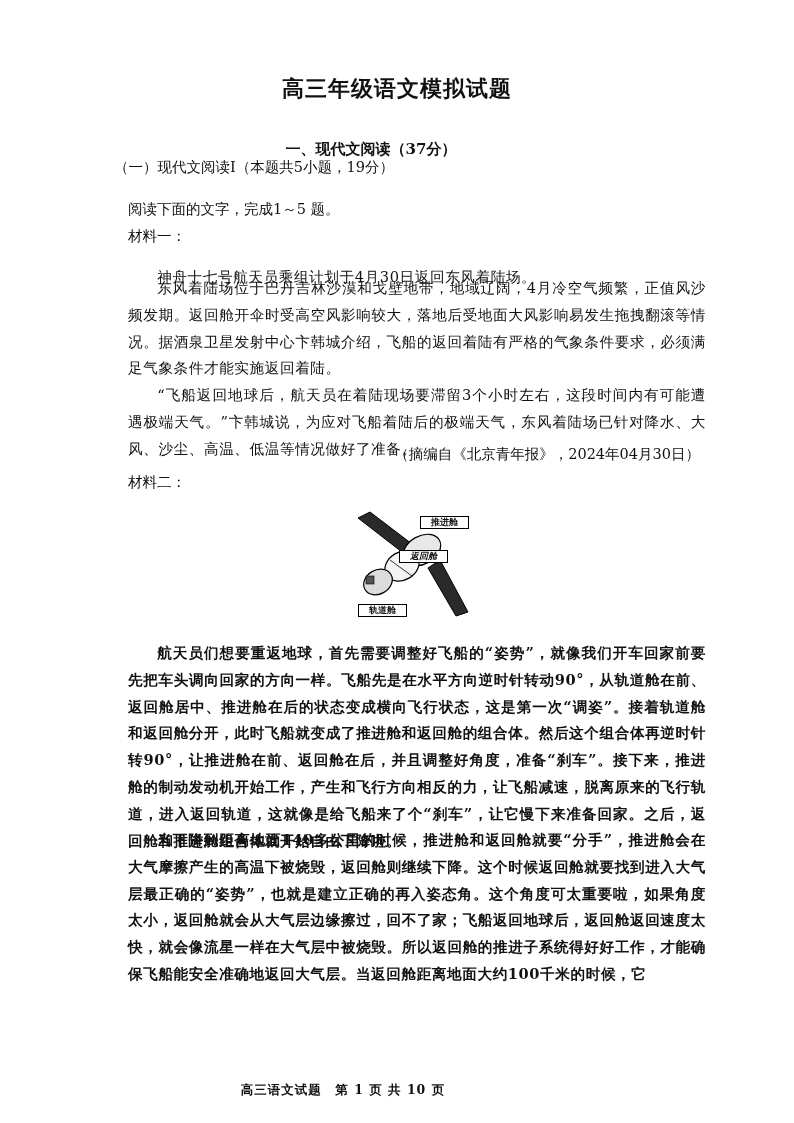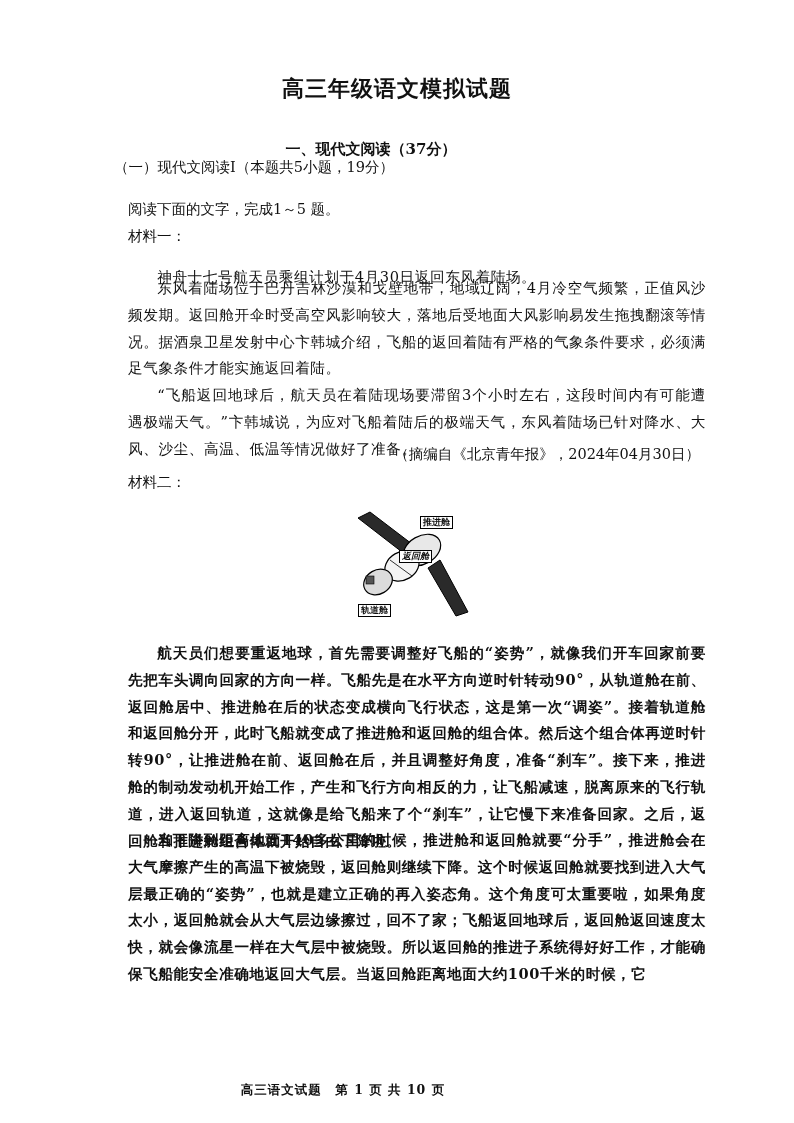--- a/index.html
+++ b/index.html
@@ -10,21 +10,21 @@
            font-size: 22px; font-weight: bold; letter-spacing: 1px; }
   .section-title { position: absolute; left: 0; width: 682px; top: 140px; text-align: center;
            font-size: 15px; font-weight: bold; padding-left: 60px; box-sizing: border-box; }
   .line { position: absolute; left: 128px; font-size: 14.5px; white-space: nowrap; line-height: 20px; }
   .para { position: absolute; left: 128px; width: 578px; font-size: 14.6px; line-height: 26.8px;
           text-align: justify; text-indent: 2em; letter-spacing: 0.6px; }
   .para.bold { font-weight: bold; }
   .source { position: absolute; right: 94px; font-size: 14.5px; white-space: nowrap; }
   .figure { position: absolute; left: 350px; top: 508px; width: 120px; height: 110px; }
   .fig-label { position: absolute; font-size: 9px; font-weight: bold; border: 1px solid #000;
-               background: #fff; padding: 0 2px; line-height: 11px; font-family: "DejaVu Sans", sans-serif; }
+               background: #fff; padding: 0 10px; line-height: 11px; font-family: "DejaVu Sans", sans-serif; }
   .footer { position: absolute; left: 0; width: 686px; top: 1082px; text-align: center;
             font-size: 12.5px; font-weight: bold; letter-spacing: 1px; }
 </style>
 </head>
 <body>
 
 <div class="page">
   <div class="title">高三年级语文模拟试题</div>
   <div class="section-title">一、现代文阅读（37分）</div>
   <div class="line" style="top:157px; left:114px;">（一）现代文阅读Ⅰ（本题共5小题，19分）</div>

